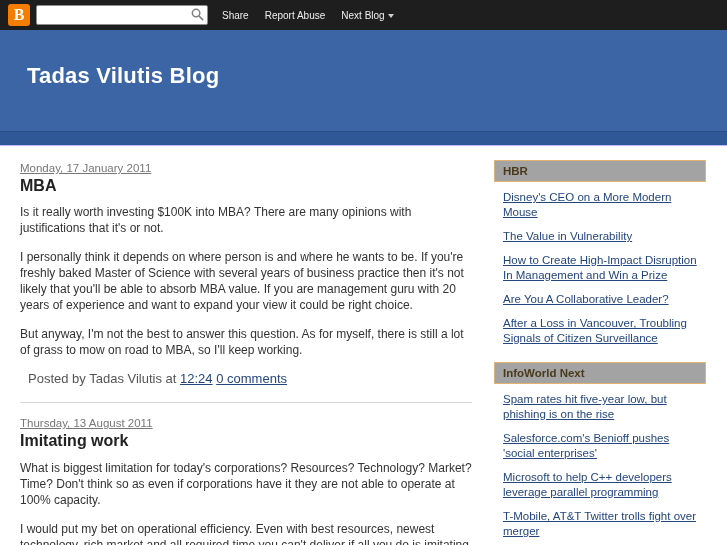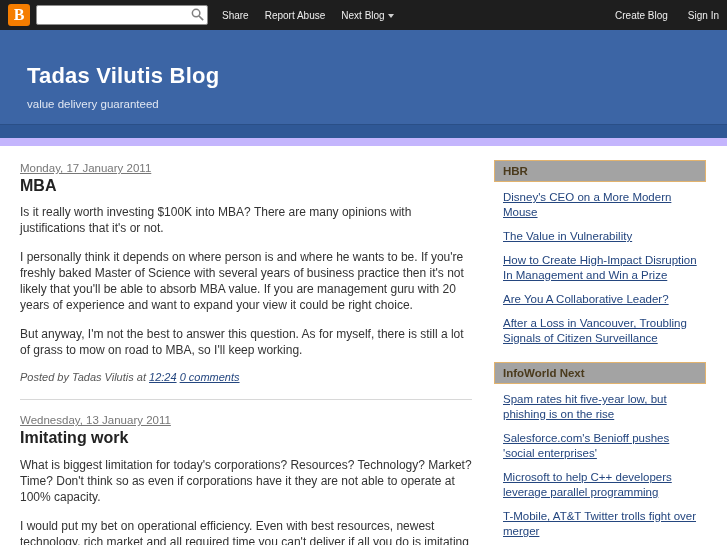--- a/index.html
+++ b/index.html
@@ -77,21 +77,21 @@
     border-right: 3px solid transparent;
     border-top: 4px solid #cfcfcf;
     margin-left: 3px;
     vertical-align: middle;
   }
 
   
   .header-wrap {
     background: #3c65a5;
     height: 116px;
-    border-bottom: 8px solid #c4b5fd;
+    border-bottom: 1px solid #c4b5fd;
     position: relative;
   }
   .header-inner {
     max-width: 727px;
     padding: 34px 0 0 27px;
   }
   .blog-title {
     color: #ffffff;
     font-size: 22px;
     font-weight: bold;
@@ -135,24 +135,23 @@
     margin: 0 0 9px 0;
     line-height: 1.15;
   }
   .post-body p {
     font-size: 12px;
     line-height: 16px;
     color: #333333;
     margin: 0 0 13px 0;
   }
   .post-footer {
-    font-size: 11px;
+    font-size: 13px;
     color: #555555;
-    margin: 0 0 4px 0;
-    font-style: italic;
+    margin: 0 0 4px 8px;
   }
   .post-footer a {
     color: #24467f;
     text-decoration: underline;
   }
   .post-sep {
     border: 0;
     border-top: 1px solid #d8d8d8;
     margin: 16px 0 14px 0;
   }
@@ -197,30 +196,25 @@
     <svg class="mag" viewBox="0 0 16 16">
       <circle cx="6.5" cy="6.5" r="4" fill="none" stroke="#555" stroke-width="1.6"></circle>
       <line x1="9.6" y1="9.6" x2="14" y2="14" stroke="#555" stroke-width="1.8"></line>
     </svg>
   </div>
 
   <a class="nav-link" href="#">Share</a>
   <a class="nav-link" href="#">Report Abuse</a>
   <a class="nav-link" href="#"><span>Next Blog</span><span class="caret-dn"></span></a>
 
-  <div class="nav-right">
-    <a class="nav-link" href="#">Create Blog</a>
-    <a class="nav-link" href="#">Sign In</a>
-  </div>
 </div>
 
 <div class="header-wrap">
   <div class="header-inner">
     <h1 class="blog-title">Tadas Vilutis Blog</h1>
-    <p class="blog-desc">value delivery guaranteed</p>
   </div>
   <div class="header-stripe"></div>
 </div>
 
 <div class="content">
 
   <div class="main-col">
 
     <div class="post">
       <div class="post-date">Monday, 17 January 2011</div>
@@ -233,21 +227,21 @@
       <div class="post-footer">
         <span>Posted by Tadas Vilutis at</span>
         <a href="#">12:24</a>
         <a href="#">0 comments</a>
       </div>
     </div>
 
     <hr class="post-sep">
 
     <div class="post">
-      <div class="post-date">Wednesday, 13 January 2011</div>
+      <div class="post-date">Thursday, 13 August 2011</div>
       <h2 class="post-title">Imitating work</h2>
       <div class="post-body">
         <p>What is biggest limitation for today's corporations? Resources? Technology? Market? Time? Don't think so as even if corporations have it they are not able to operate at 100% capacity.</p>
         <p>I would put my bet on operational efficiency. Even with best resources, newest technology, rich market and all required time you can't deliver if all you do is imitating work. Yes, lots of bureaucracy, forwarding and other air mixing activities fit into this definition.</p>
 
       </div>
     </div>
 
   </div>
 

